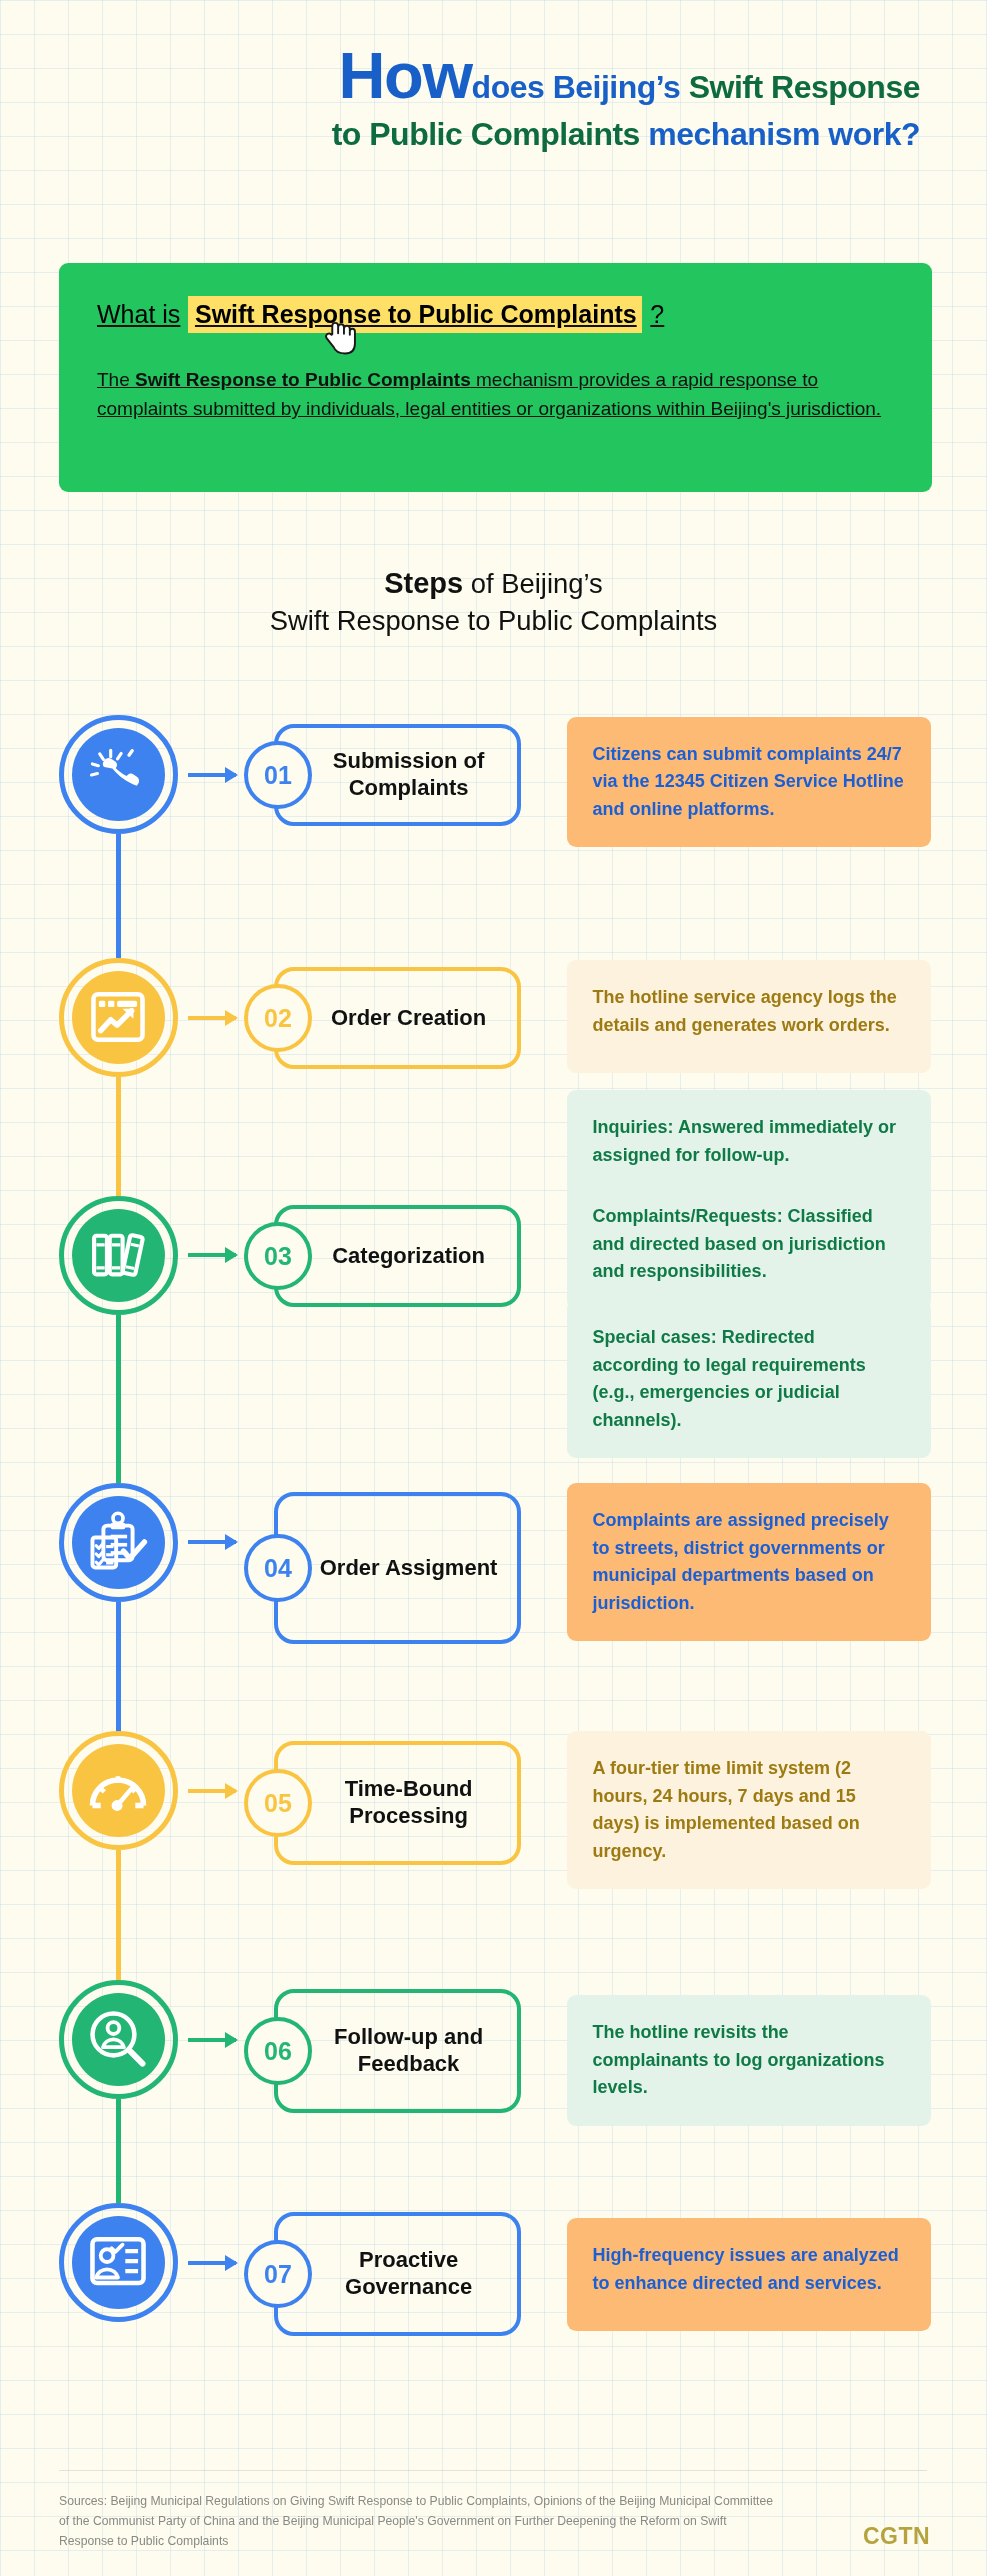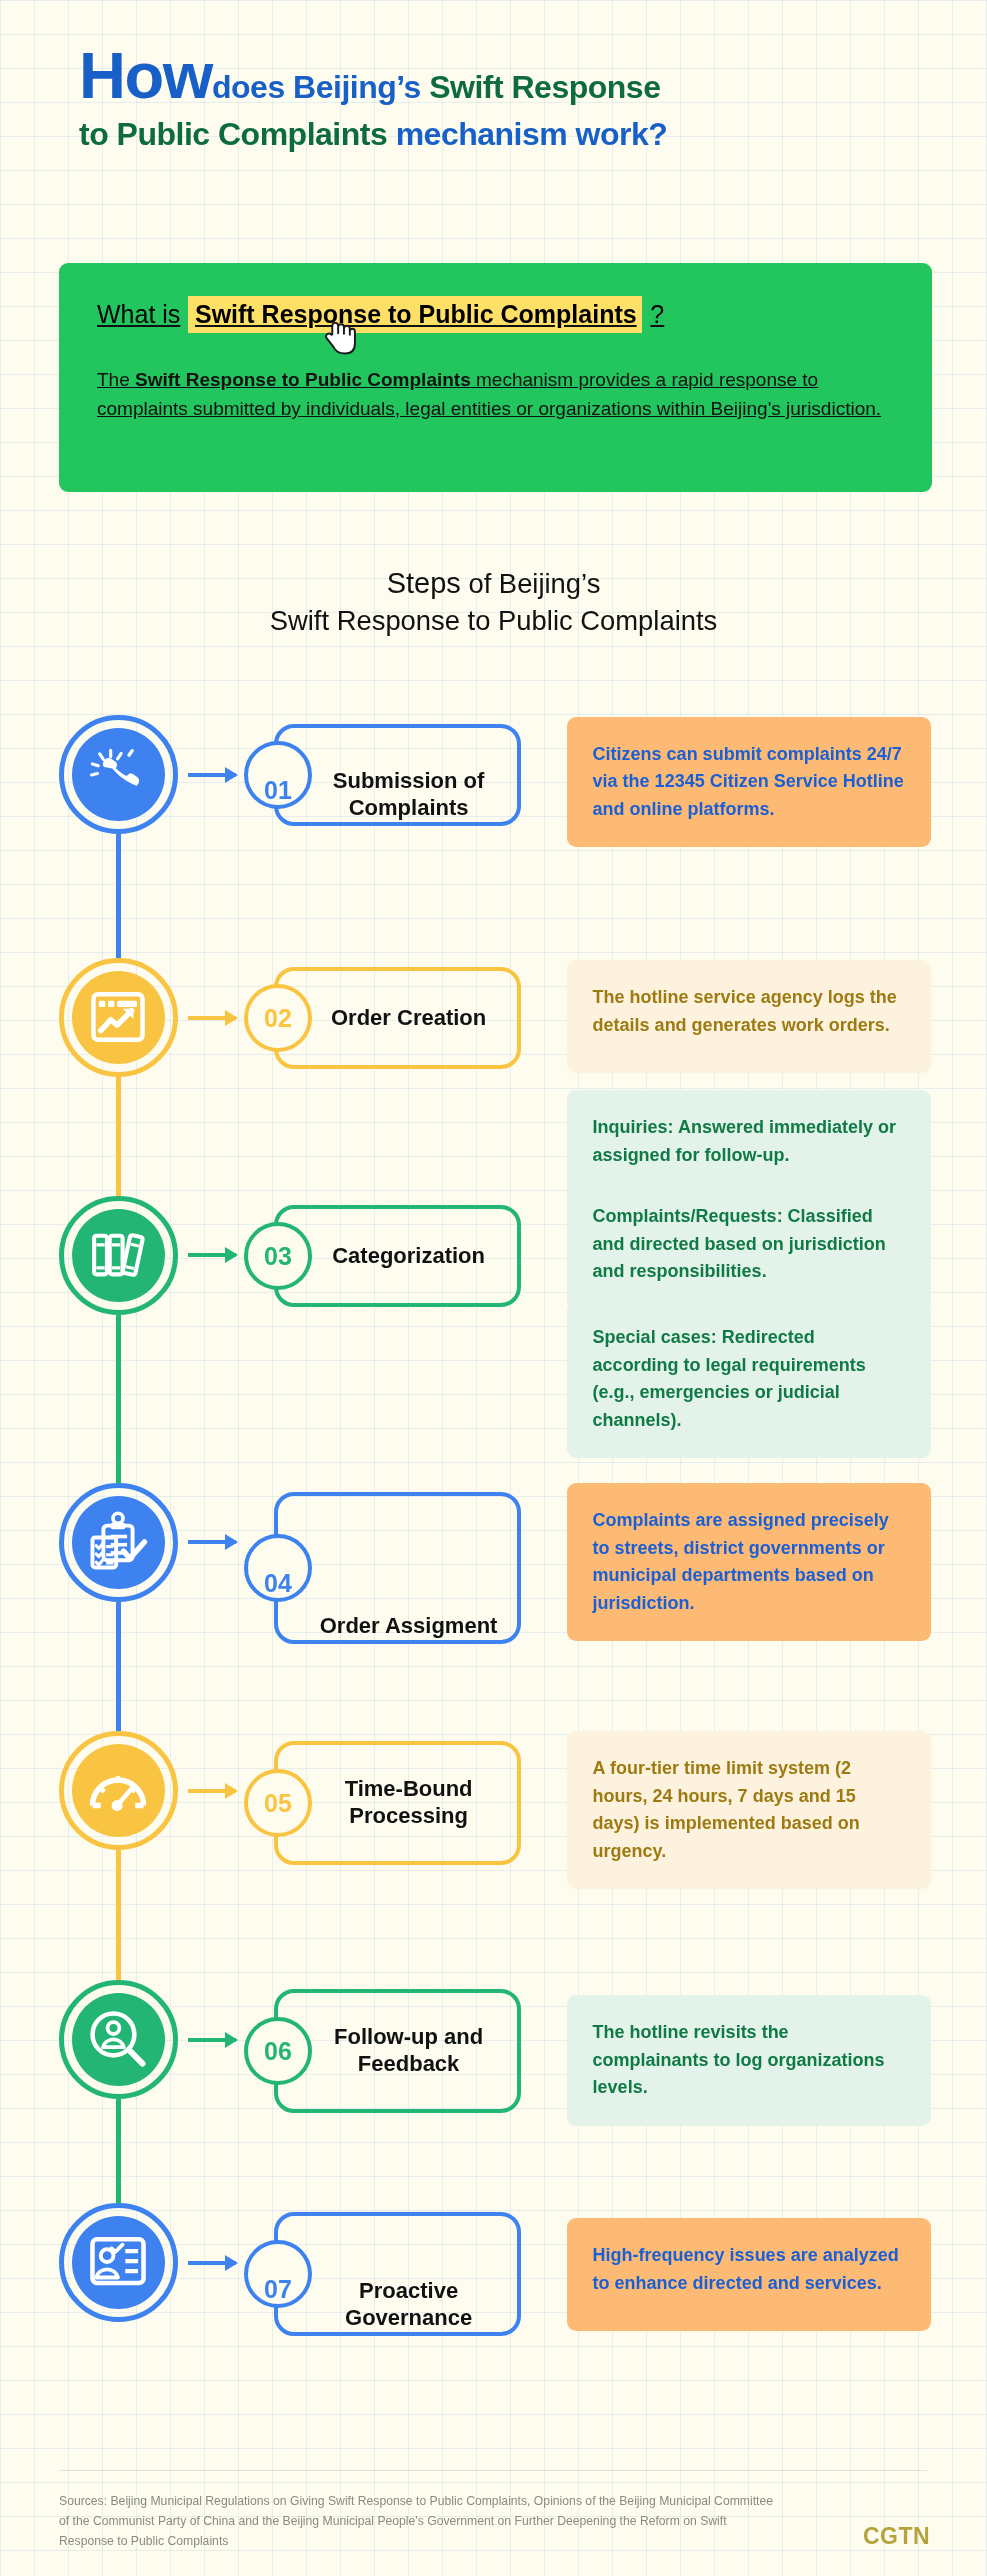--- a/index.html
+++ b/index.html
@@ -23,21 +23,21 @@
 
   .page { position: relative; width: 987px; height: 2576px; }
 
   
   .title-block {
     position: absolute;
     left: 79px;
     top: 42px;
     width: 841px;
   }
-  .title-line { line-height: 1.06; letter-spacing: -0.5px; }
+  .title-line { line-height: 1.06; letter-spacing: -0.5px; text-align: right; }
   .title-how {
     font-size: 65px;
     font-weight: 700;
     color: #1860c8;
     letter-spacing: -1.4px;
   }
   .t-blue { color: #1860c8; font-size: 32px; font-weight: 700; }
   .t-green { color: #0d6b3f; font-size: 32px; font-weight: 700; }
   .title-line2 { margin-top: 7.3px; }
 
@@ -88,21 +88,21 @@
   .whatis-body b { font-weight: 700; }
 
   
   .steps-head {
     position: absolute;
     left: 0; top: 565px;
     width: 987px;
     text-align: center;
     line-height: 1.3;
   }
-  .steps-head .big { font-size: 29px; font-weight: 400; }
+  .steps-head .big { font-size: 29px; font-weight: 700; }
   .steps-head .reg { font-size: 27.4px; font-weight: 500; }
 
   
   .flow { position: absolute; left: 0; top: 704px; width: 987px; }
   .connector-layer { position: absolute; left: 0; top: 0; width: 987px; height: 1645px; }
 
   .step {
     position: absolute;
     left: 0;
     width: 987px;
@@ -187,21 +187,21 @@
     font-size: 18px;
     font-weight: 700;
     line-height: 1.53;
   }
 
   
   .c-blue   { --c:#3d82ef; --bg:#e1ebfa; --tx:#1a5fd6; }
   .c-yellow { --c:#fac443; --bg:#fcf2dd; --tx:#9d7b12; }
   .c-green  { --c:#22b573; --bg:#e3f3ea; --tx:#0f7a45; }
 
-  .c-blue .ring, .c-blue .card, .c-blue .badge { border-color:#3d82ef;align-items:flex-end; }
+  .c-blue .ring, .c-blue .card, .c-blue .badge { border-color:#3d82ef; }
   .c-blue .disc { background:#3d82ef; }
   .c-blue .arrow { background:#3d82ef; border-left-color:#3d82ef; color:#3d82ef; }
   .c-blue .badge { color:#3d82ef; }
   .c-blue .note { background:#fdba74; color:#1a5fd6; }
 
   .c-yellow .ring, .c-yellow .card, .c-yellow .badge { border-color:#fac443; }
   .c-yellow .disc { background:#fac443; }
   .c-yellow .arrow { background:#fac443; border-left-color:#fac443; color:#fac443; }
   .c-yellow .badge { color:#fac443; }
   .c-yellow .note { background:#fcf2dd; color:#9d7b12; }

